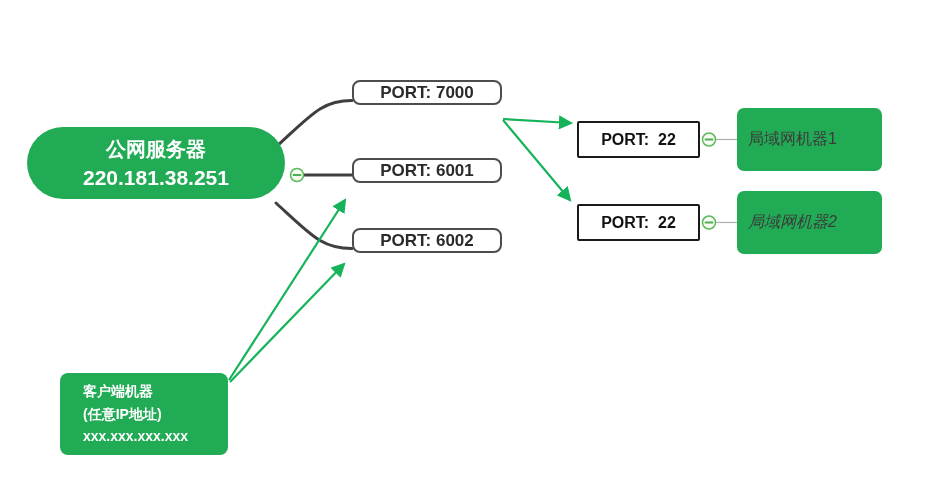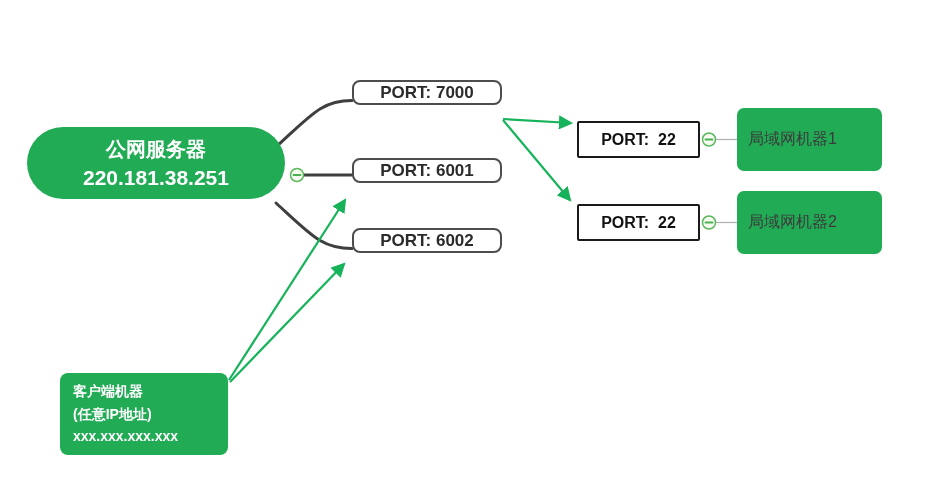--- a/index.html
+++ b/index.html
@@ -43,26 +43,26 @@
   }
   .ssh-1{top:121px;}
   .ssh-2{top:204px;}
 
   .lan{
     width:145px;height:63px;left:737px;
     background:var(--node-green);border-radius:7px;
     padding-left:11px;color:var(--node-text-dark);font-size:16px;line-height:1.55;
   }
   .lan-1{top:108px;}
-  .lan-2{top:191px;}
+  .lan-2{top:191px;font-style:italic;}
 
   .client{
     left:60px;top:373px;width:168px;height:82px;
     background:var(--node-green);border-radius:8px;
-    padding:6px 13px;color:#ffffff;font-weight:bold;font-size:14px;line-height:1.6;
+    padding:6px 23px;color:#ffffff;font-weight:bold;font-size:14px;line-height:1.6;
   }
 
   .branch{stroke:var(--branch-dark);stroke-width:3;fill:none;stroke-linecap:round;}
   .thin-conn{stroke:var(--connector-gray);stroke-width:1.2;fill:none;}
   .arrow-line{stroke:var(--arrow-green);stroke-width:2.2;fill:none;}
   .arrowhead{fill:var(--arrow-green);}
   .collapse-circle{fill:#F6FCF2;stroke:#5CB85C;stroke-width:1.5;}
   .collapse-minus{stroke:#4CAF50;stroke-width:1.8;stroke-linecap:round;}
 </style>
 </head>

